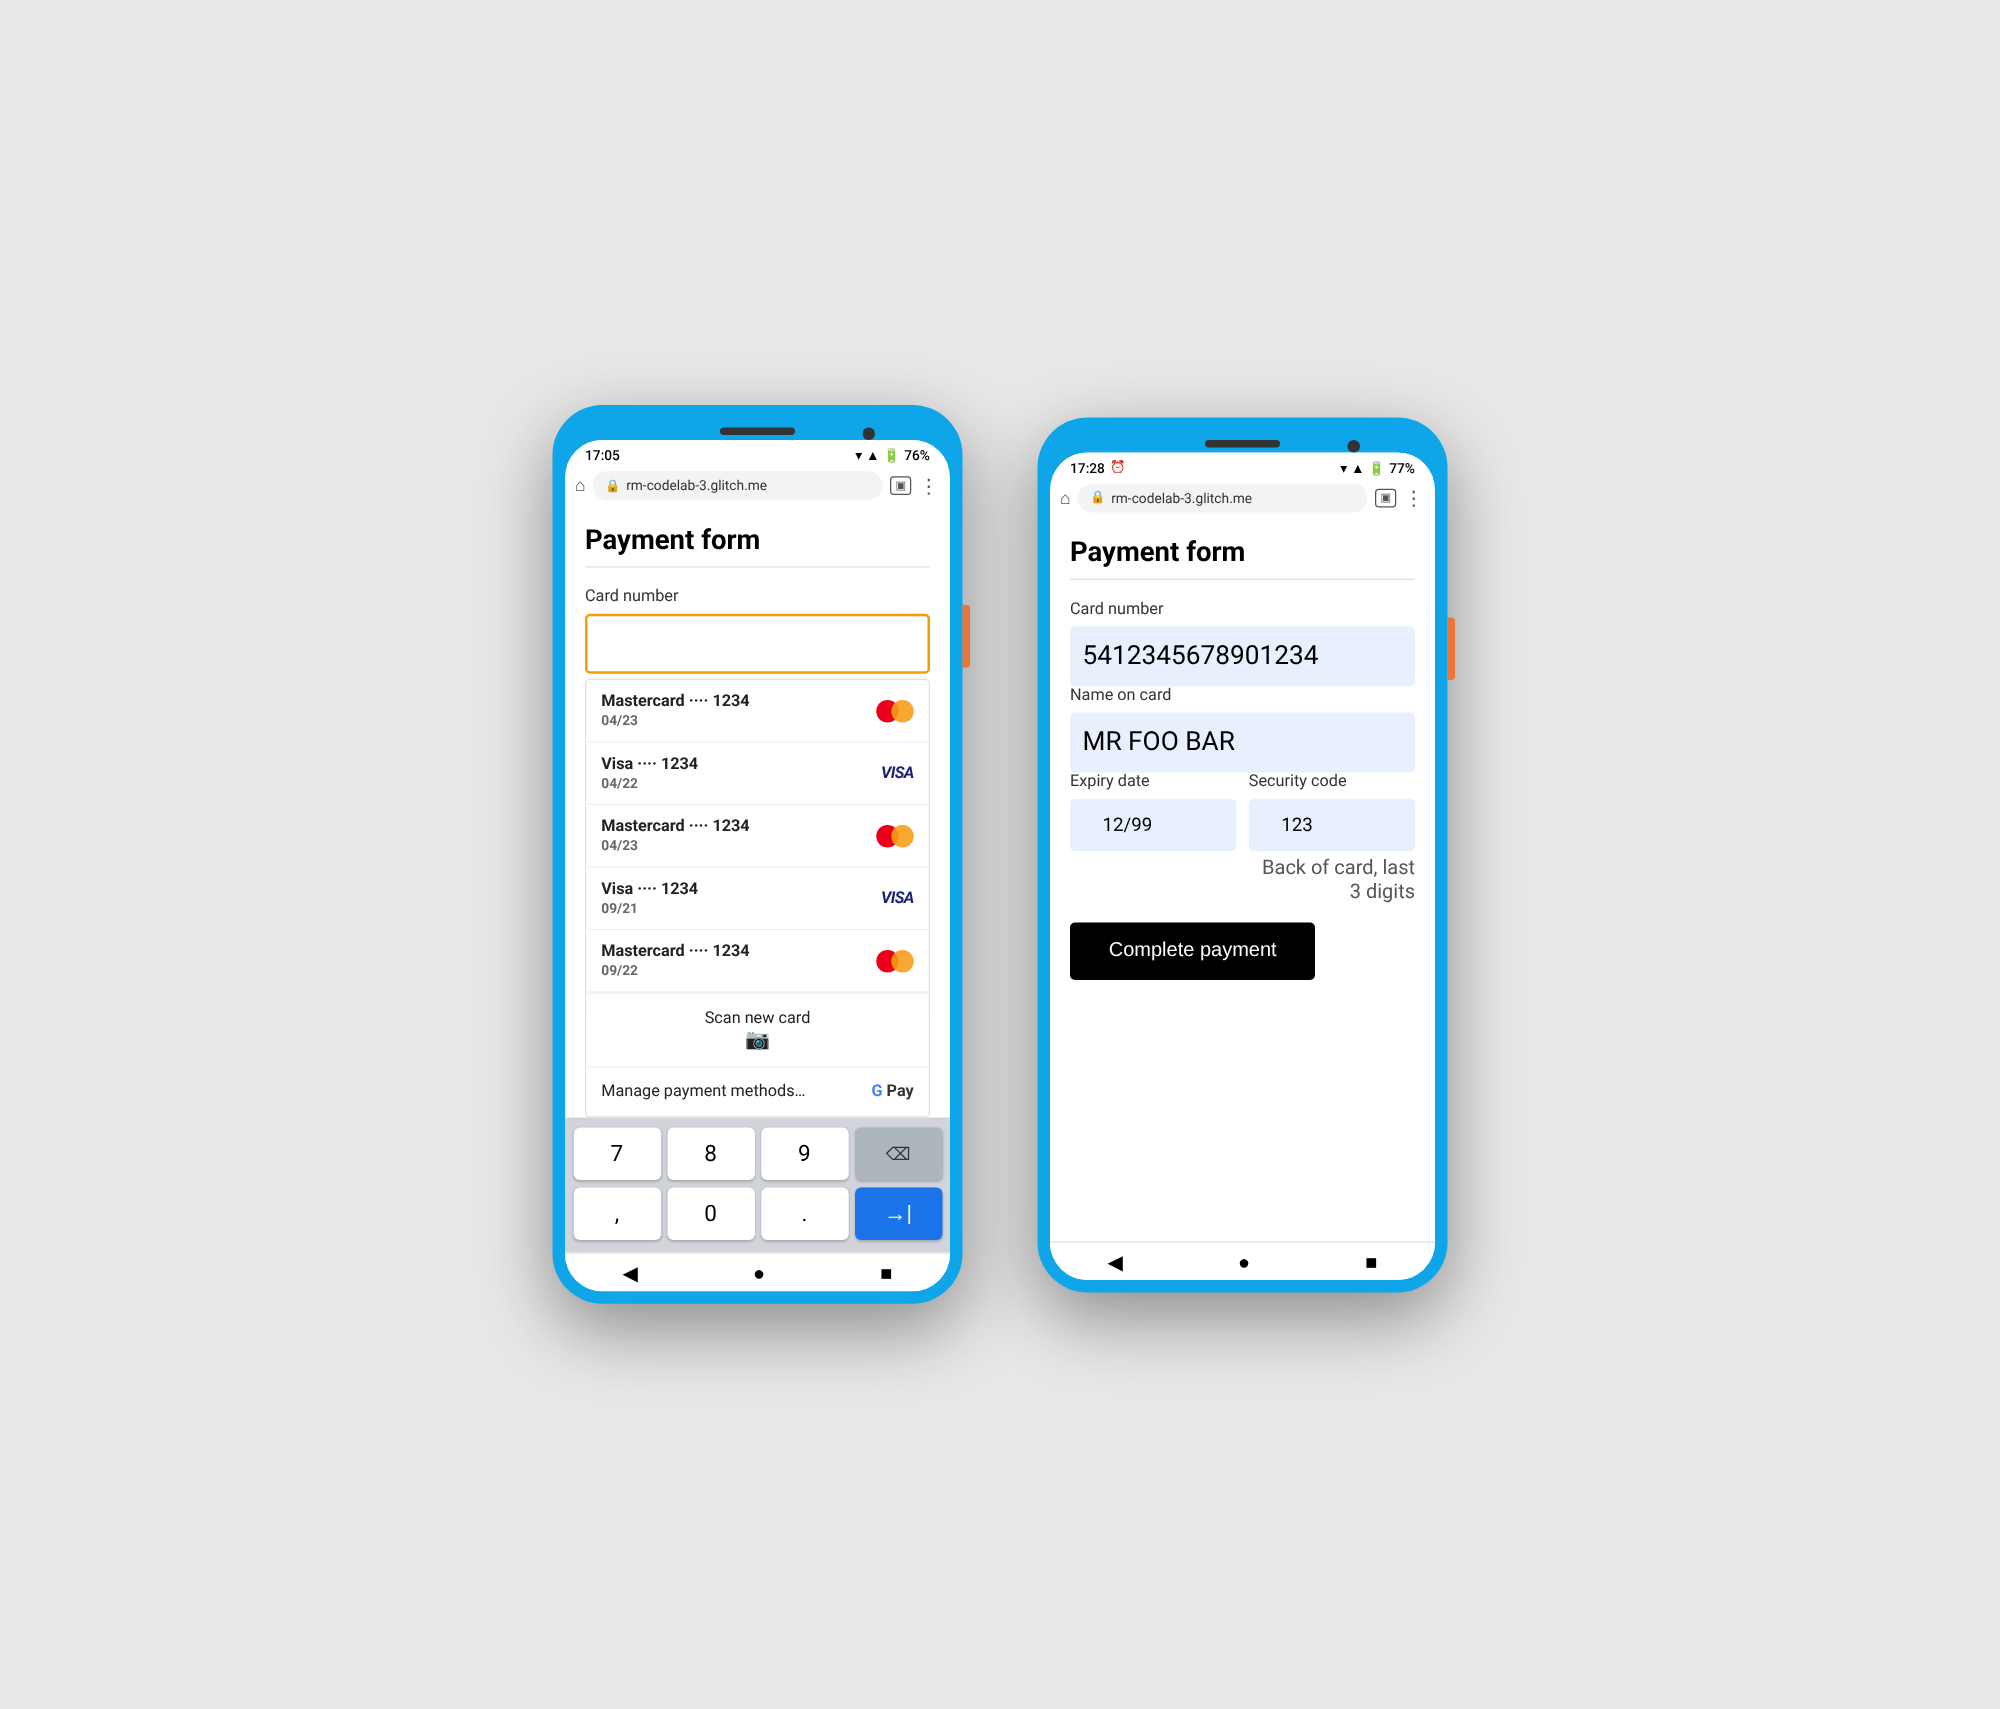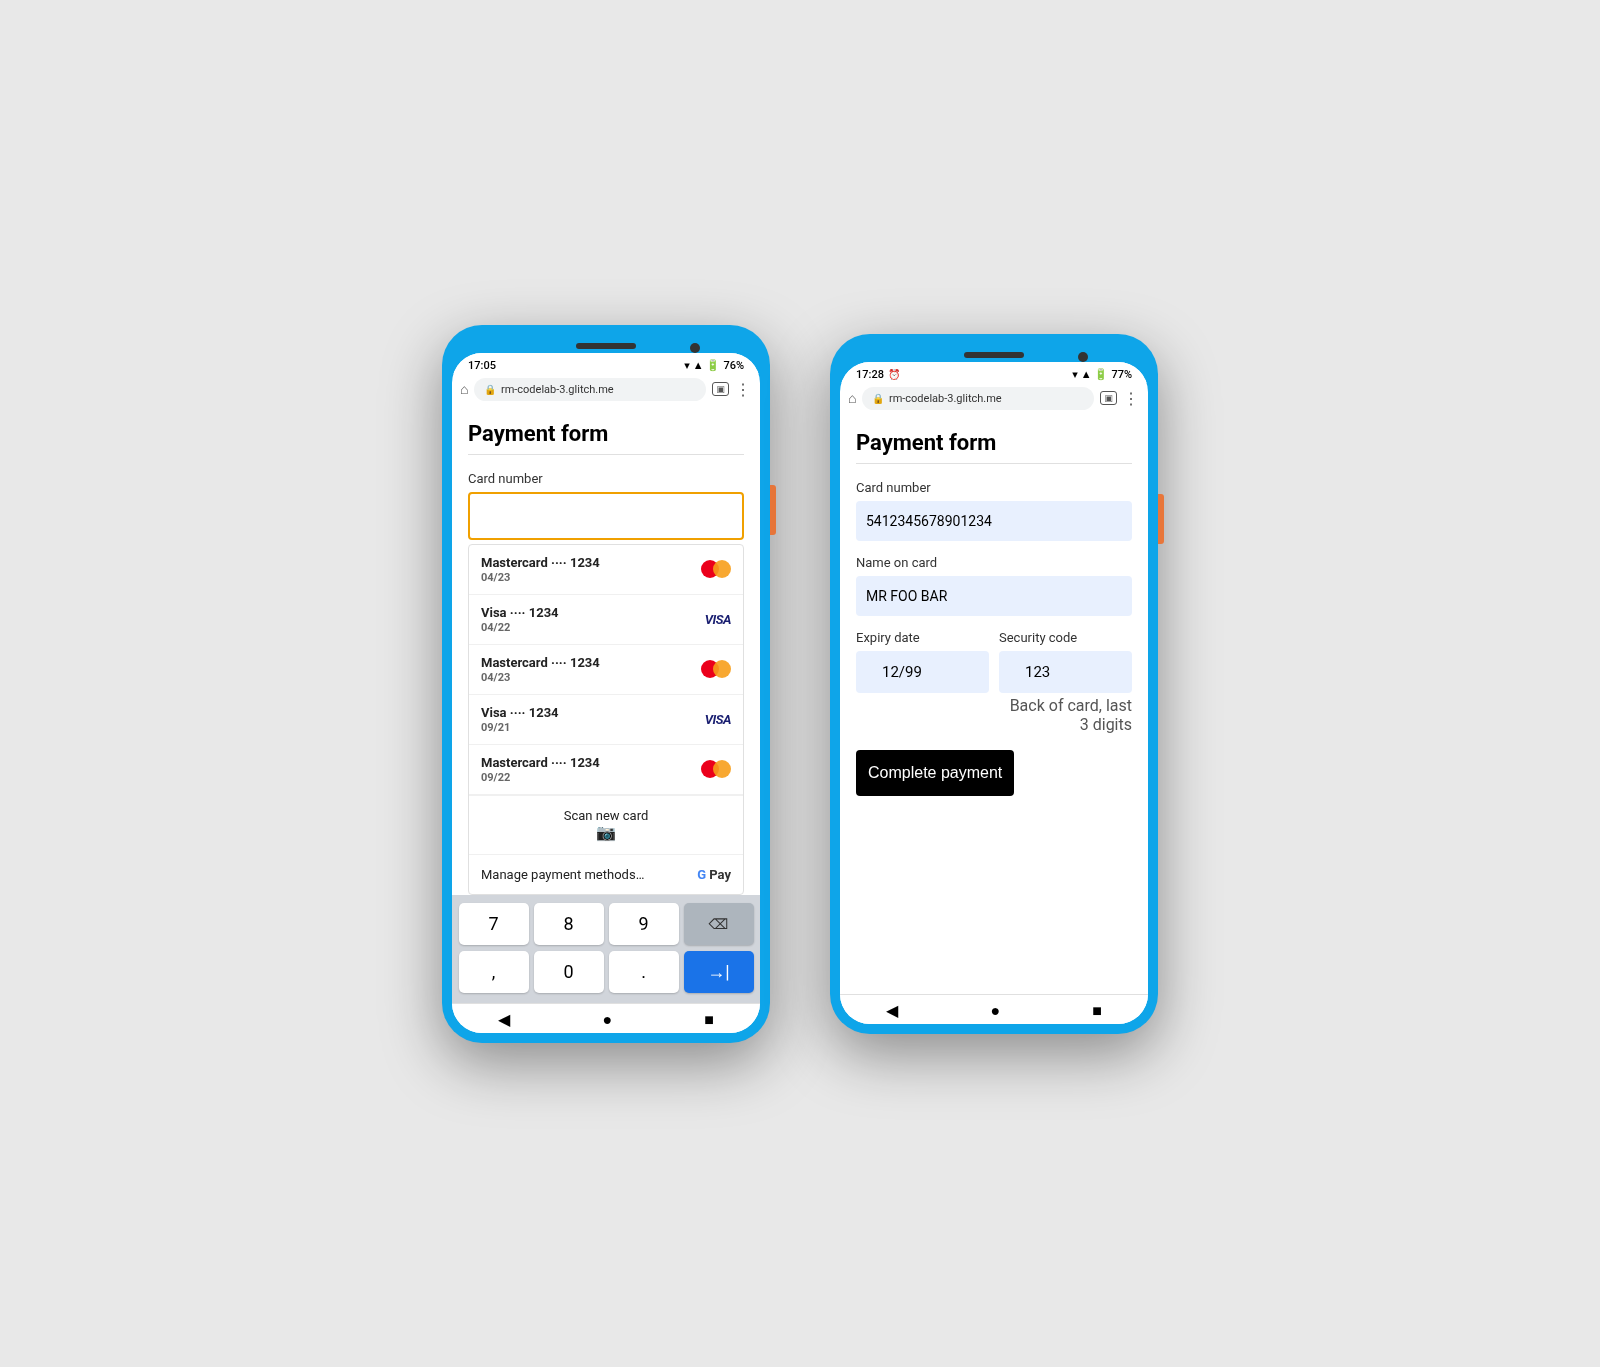--- a/index.html
+++ b/index.html
@@ -274,23 +274,22 @@
     .key-comma {
       font-size: 18px;
     }
 
     
     .filled-input {
       background: #e8f0fe;
       border: none;
       border-radius: 4px;
       padding: 12px 10px;
-      font-size: 14px;
+      font-size: 21px;
       color: #000;
-      margin-bottom: 14px;
       display: block;
       width: 100%;
     }
 
     .filled-input-half {
       background: #e8f0fe;
       border: none;
       border-radius: 4px;
       padding: 12px 26px;
       font-size: 15px;
@@ -312,21 +311,21 @@
       color: #555;
       text-align: right;
       margin-top: 3px;
     }
 
     .complete-btn {
       background: #000;
       color: #fff;
       border: none;
       border-radius: 4px;
-      padding: 14px 12px;
+      padding: 14px 31px;
       font-size: 16px;
       font-weight: 500;
       margin-top: 16px;
       width: auto;
       cursor: pointer;
       display: block;
     }
 
     
     .bottom-nav {

